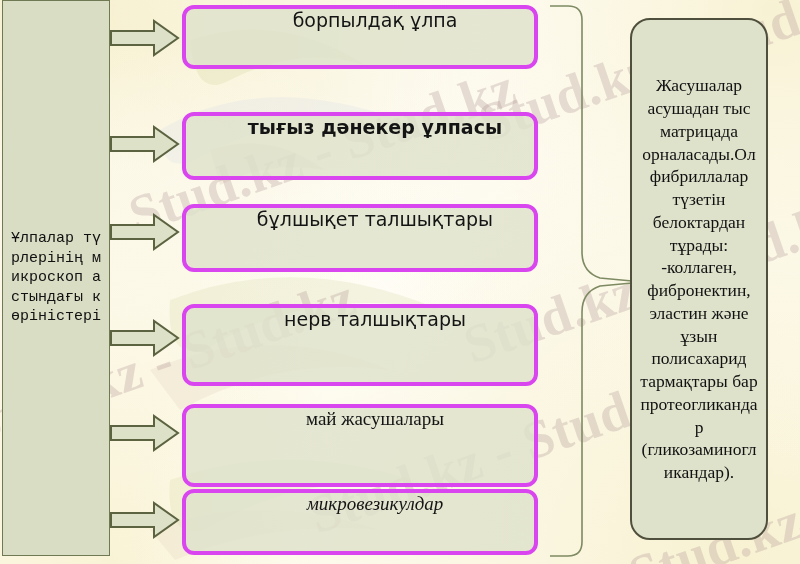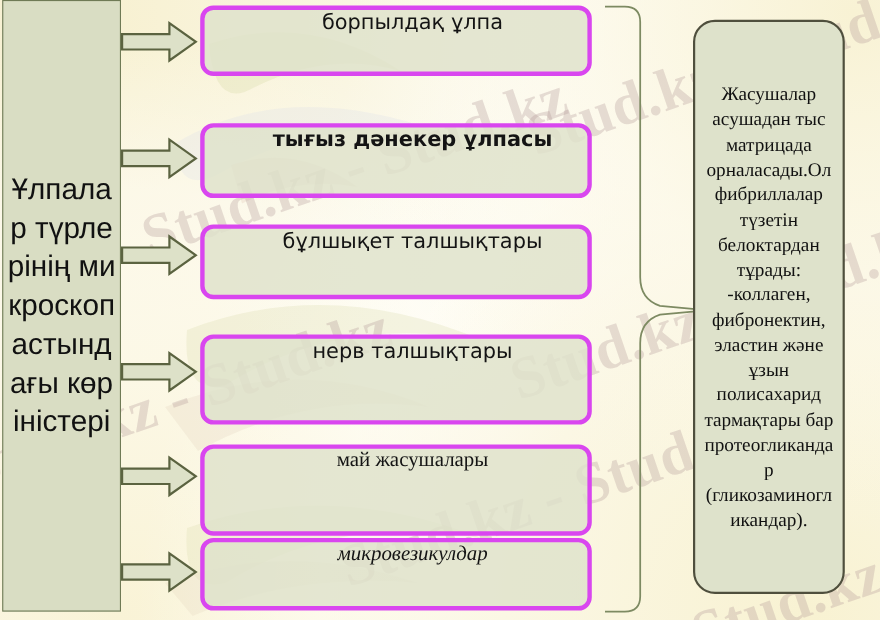--- a/index.html
+++ b/index.html
@@ -84,22 +84,22 @@
     background: #d9ddc3;
     border: 1px solid #6f7a55;
     box-sizing: border-box;
     display: flex;
     align-items: center;
     justify-content: center;
     text-align: center;
     z-index: 5;
   }
   .left-box-text {
-    font-family: Liberation Sans, sans-serif;
-    font-size: 27px;
+    font-family: Liberation Mono, monospace;
+    font-size: 15px;
     line-height: 1.30;
     color: #111111;
     padding: 0 4px;
     word-break: break-all;
   }
 
   
   .arrow {
     position: absolute;
     left: 110px;

